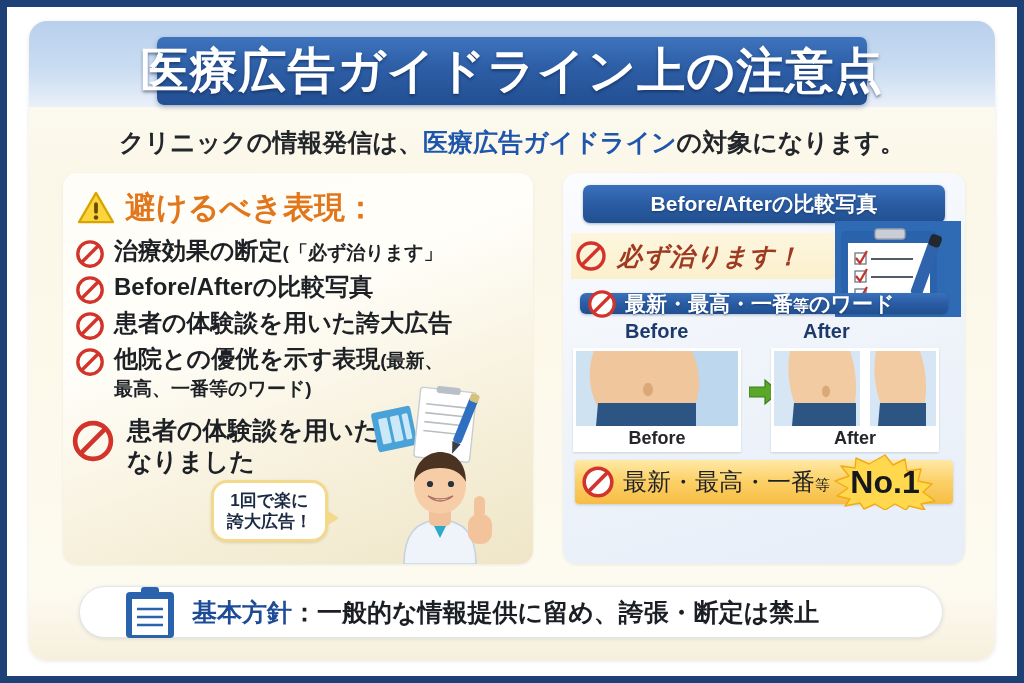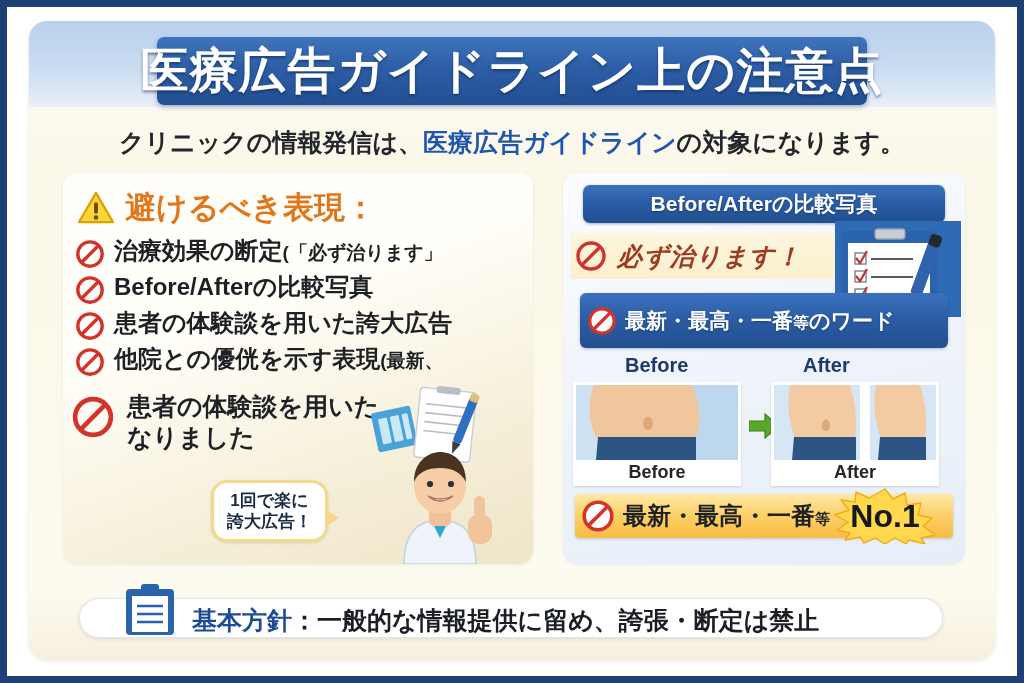--- a/index.html
+++ b/index.html
@@ -118,21 +118,21 @@
   .yellow-band{
     position:relative; margin:10px 0 0 8px; width:266px; height:46px;
     background: linear-gradient(180deg,#fdf6de 0%, #fbf0cd 100%);
     display:flex; align-items:center; gap:10px; padding-left:4px;
   }
   .yellow-band .t{ font-size:25px; font-weight:700; color:#9e3a22; letter-spacing:1px; font-style:italic; }
 
   .clipboard-img{ position:absolute; right:4px; top:48px; width:126px; height:96px; }
 
   .blue-band{
-    position:relative; margin:14px auto 0; width:368px; height:55px;
+    position:relative; margin:14px auto 0; width:368px; height:21px;
     border-radius:6px;
     background: linear-gradient(180deg,#3a71bc 0%, #2a5ca4 50%, #21508f 100%);
     display:flex; align-items:center; gap:8px; padding-left:7px;
     box-shadow:0 1px 3px rgba(20,50,100,.3);
   }
   .blue-band .t{ color:#fff; font-size:21px; font-weight:700; text-shadow:0 1px 2px rgba(10,30,70,.45); }
   .blue-band .t .sm{ font-size:16px; }
 
   .ba-labels{ position:relative; height:28px; margin-top:6px; }
   .ba-labels .bl{ position:absolute; top:0; font-size:20px; font-weight:700; color:#1d3a6b; }
@@ -149,35 +149,35 @@
   .torso{ flex:1; position:relative; overflow:hidden; }
   .cap{ text-align:center; font-size:18px; font-weight:700; color:#24262a; padding:2px 0 3px; }
   .green-arrow{ position:absolute; left:176px; top:30px; width:30px; height:28px; }
 
   .orange-band{
     position:relative; margin:8px auto 0; width:378px; height:44px; border-radius:4px;
     background: linear-gradient(180deg,#ffe9a6 0%, #fcd067 48%, #f6bd45 100%);
     display:flex; align-items:center; gap:8px; padding-left:6px;
     box-shadow:0 1px 3px rgba(0,0,0,.16);
   }
-  .orange-band .t{ font-size:24px; font-weight:700; color:#1d2024; }
+  .orange-band .t{ font-size:24px; font-weight:400; color:#1d2024; }
   .orange-band .t .sm{ font-size:15px; }
   .burst{ position:absolute; right:10px; top:-6px; width:116px; height:56px; }
   .burst .no1{
     position:absolute; inset:0; display:flex; align-items:center; justify-content:center;
     font-size:32px; font-weight:700; color:#15181c;
   }
 
   
   .bottom{
-    position:absolute; left:50px; right:52px; bottom:22px; height:40px;
+    position:absolute; left:50px; right:52px; bottom:22px; height:52px;
     border-radius:29px; background:#ffffff;
     border:1px solid #dfe6ef;
     box-shadow:0 1px 4px rgba(0,0,0,.10);
-    display:flex; align-items:flex-end; z-index:4;
+    display:flex; align-items:center; z-index:4;
   }
   .bottom .clip{ width:56px; height:56px; margin-left:42px; flex:none; }
   .bottom .txt{ margin-left:14px; font-size:25px; font-weight:700; color:#1b1e23; white-space:nowrap; }
   .bottom .txt .hl{ color:#1d4b96; }
 </style>
 </head>
 <body>
 
 <div class="frame">
  <div class="card">
@@ -235,20 +235,21 @@
           </div>
         </div>
 
         <div class="deny-row">
           <svg class="no-icon" width="30" height="30" viewBox="0 0 32 32">
             <circle cx="16" cy="16" r="13" fill="none" stroke="#d2342c" stroke-width="3.6"></circle>
             <line x1="7.2" y1="24.8" x2="24.8" y2="7.2" stroke="#d2342c" stroke-width="3.6"></line>
           </svg>
           <div class="deny-text">
             <span>他院との優侊を示す表現</span><span class="sm">(最新、</span><br>
+            <span class="sm">最高、一番等のワード)</span>
           </div>
         </div>
 
       </div>
 
       <div class="big-deny">
         <svg width="44" height="44" viewBox="0 0 32 32" style="flex:none;margin-top:4px">
           <circle cx="16" cy="16" r="13" fill="none" stroke="#d2342c" stroke-width="3.4"></circle>
           <line x1="7.2" y1="24.8" x2="24.8" y2="7.2" stroke="#d2342c" stroke-width="3.4"></line>
         </svg>

